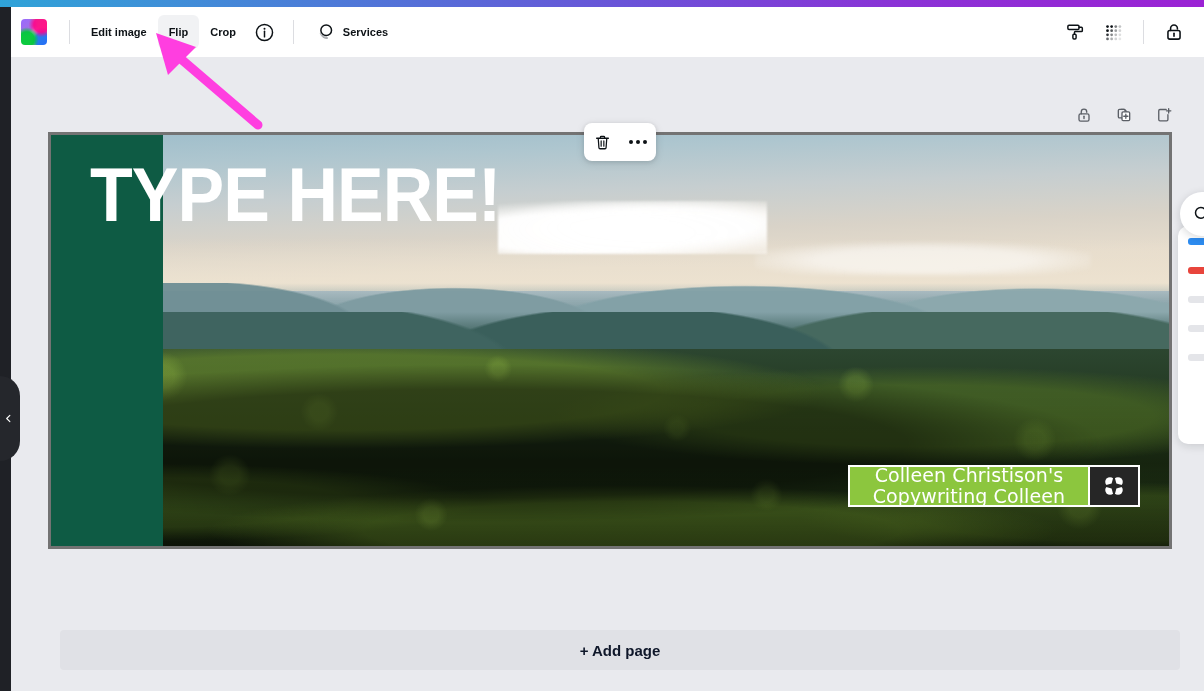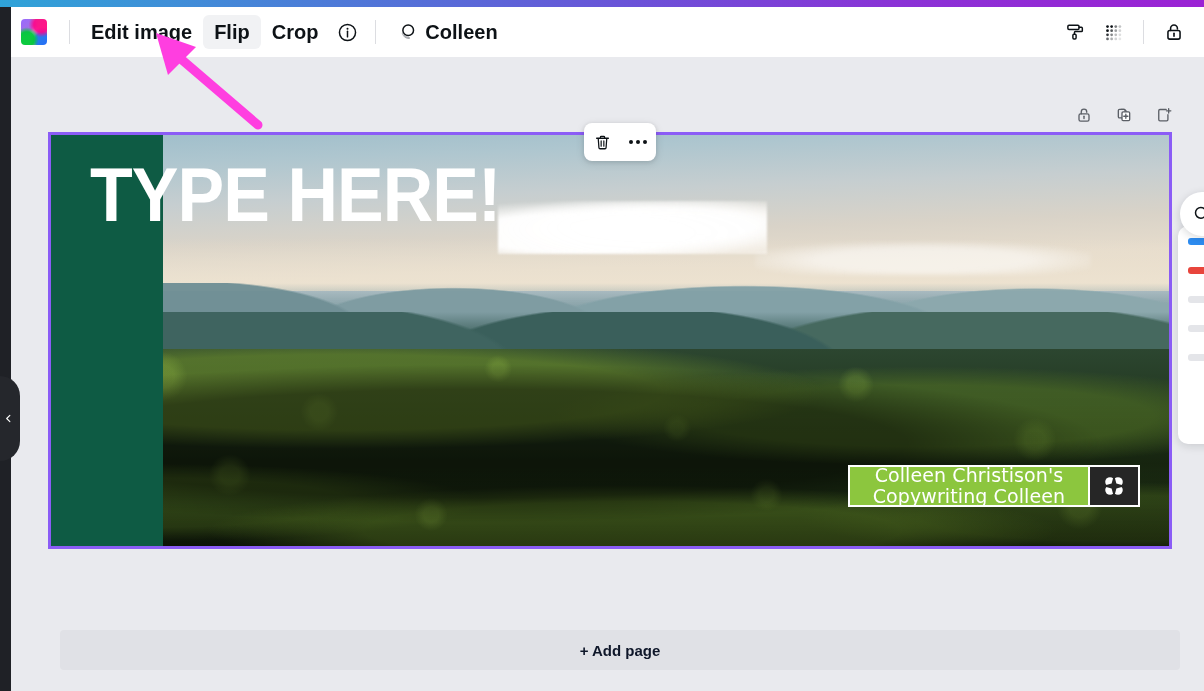--- a/index.html
+++ b/index.html
@@ -51,21 +51,21 @@
       radial-gradient(circle at 18% 20%, rgba(160,80,255,.8) 0 24%, transparent 42%),
       radial-gradient(circle at 52% 50%, rgba(255,255,255,.85) 0 14%, transparent 34%),
       linear-gradient(135deg,#7ad0ff 0%,#b7ef7a 38%,#ffe06a 62%,#ff6ad0 100%);
     flex: none;
   }
   .divider-v { width: 1px; height: 24px; background: #dcdde1; margin: 0 10px; flex: none; }
 
   .tb-btn {
     height: 34px; display: flex; align-items: center; gap: 7px;
     padding: 0 11px; border-radius: 6px; cursor: pointer;
-    font-size: 20px; color: #0d1216; font-weight: 600;
+    font-size: 11px; color: #0d1216; font-weight: 600;
     white-space: nowrap; background: transparent; border: 0;
     font-family: "Liberation Sans", sans-serif;
   }
   .tb-btn.active { background: #f1f2f4; }
   .tb-icon-btn {
     width: 36px; height: 36px; border-radius: 6px; display: flex;
     align-items: center; justify-content: center; cursor: pointer; background: transparent; border:0;
   }
 
   
@@ -74,21 +74,21 @@
     background: #e9eaee; z-index: 10;
   }
 
   .page-tools {
     position: absolute; right: 26px; top: 101px; display: flex; gap: 12px; z-index: 14;
   }
   .page-tools .pt { width: 28px; height: 28px; display:flex; align-items:center; justify-content:center; cursor:pointer; }
 
   .canvas-wrap {
     position: absolute; left: 48px; top: 132px; width: 1124px; height: 417px;
-    border: 3px solid #8b5cf6; z-index: 12;
+    border: 3px solid #737373; z-index: 12;
   }
   .canvas {
     position: absolute; inset: 0; overflow: hidden; background: #b9c6cc;
   }
 
   
   .sky {
     position: absolute; left: 0; top: 0; width: 100%; height: 38%;
     background: linear-gradient(178deg,#9fbecb 0%, #aec6cf 16%, #c6ced0 38%, #d9d3c8 60%, #e6dccc 78%, #e9dcc9 100%);
   }
@@ -261,21 +261,21 @@
       </button>
 
       <div class="divider-v"></div>
 
       <button class="tb-btn">
         <svg width="21" height="21" viewBox="0 0 24 24">
           <ellipse cx="12.8" cy="9.4" rx="6.1" ry="6.1" fill="none" stroke="#0d1216" stroke-width="1.7"></ellipse>
           <path d="M8.0 15.3 a6.1 6.1 0 0 0 6.0 3.0" fill="none" stroke="#8e9196" stroke-width="1.6" stroke-linecap="round"></path>
           <path d="M6.2 13.0 a6.1 6.1 0 0 0 6.6 4.1" fill="none" stroke="#b9bbbf" stroke-width="1.6" stroke-linecap="round"></path>
         </svg>
-        <span>Colleen</span>
+        <span>Services</span>
       </button>
     </div>
 
     <div class="tb-right">
       <button class="tb-icon-btn">
         <svg width="22" height="22" viewBox="0 0 24 24">
           <rect x="4.2" y="4.6" width="12.2" height="4.6" rx="1.3" fill="none" stroke="#0d1216" stroke-width="1.6"></rect>
           <path d="M16.4 6.9 h2.6 a1 1 0 0 1 1 1 v2.6 a1 1 0 0 1 -1 1 H12.4 a1 1 0 0 0 -1 1 v1.3" fill="none" stroke="#0d1216" stroke-width="1.6" stroke-linecap="round"></path>
           <rect x="9.7" y="14.4" width="3.5" height="5.2" rx="1.2" fill="none" stroke="#0d1216" stroke-width="1.6"></rect>
         </svg>

